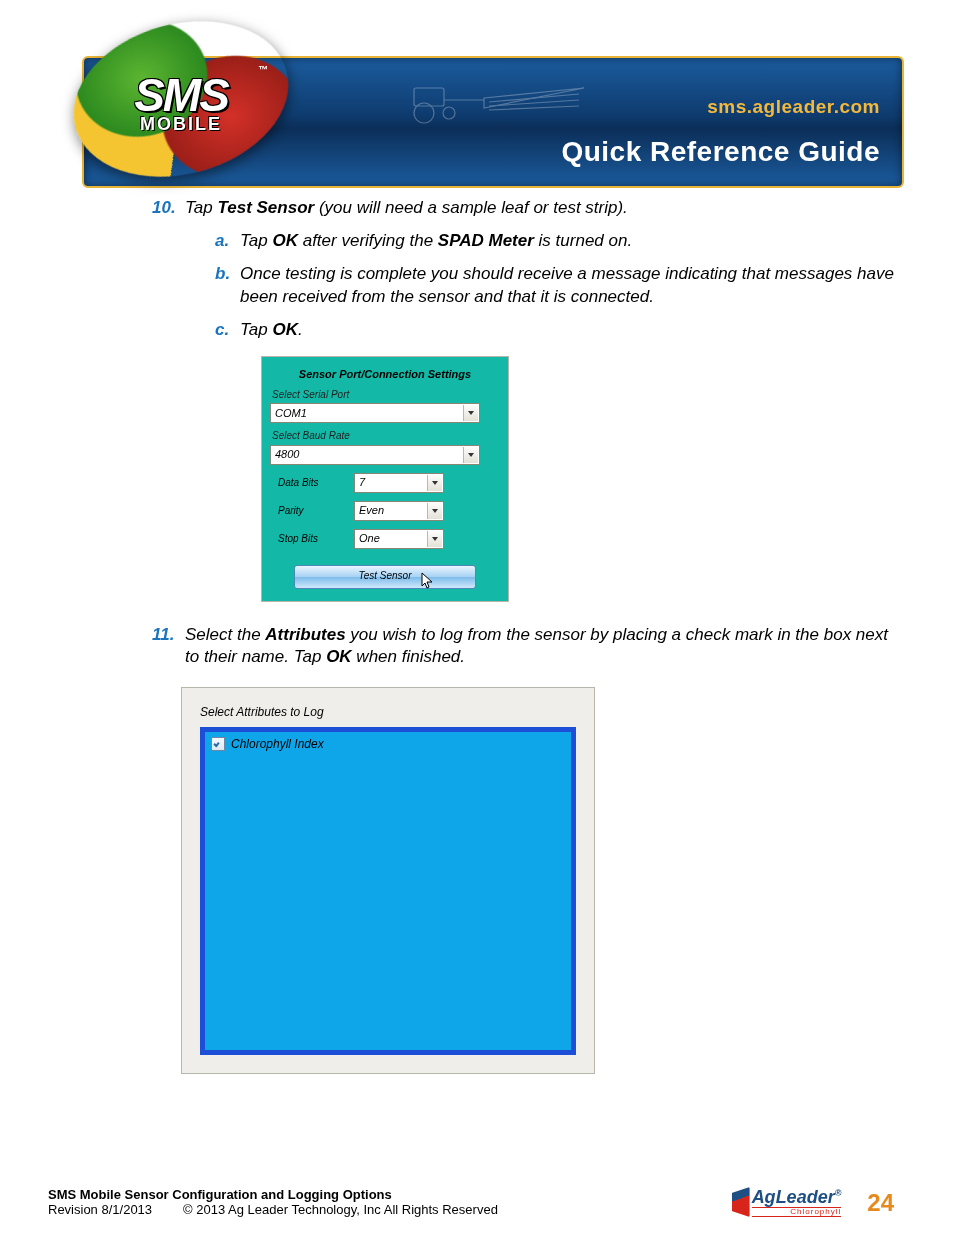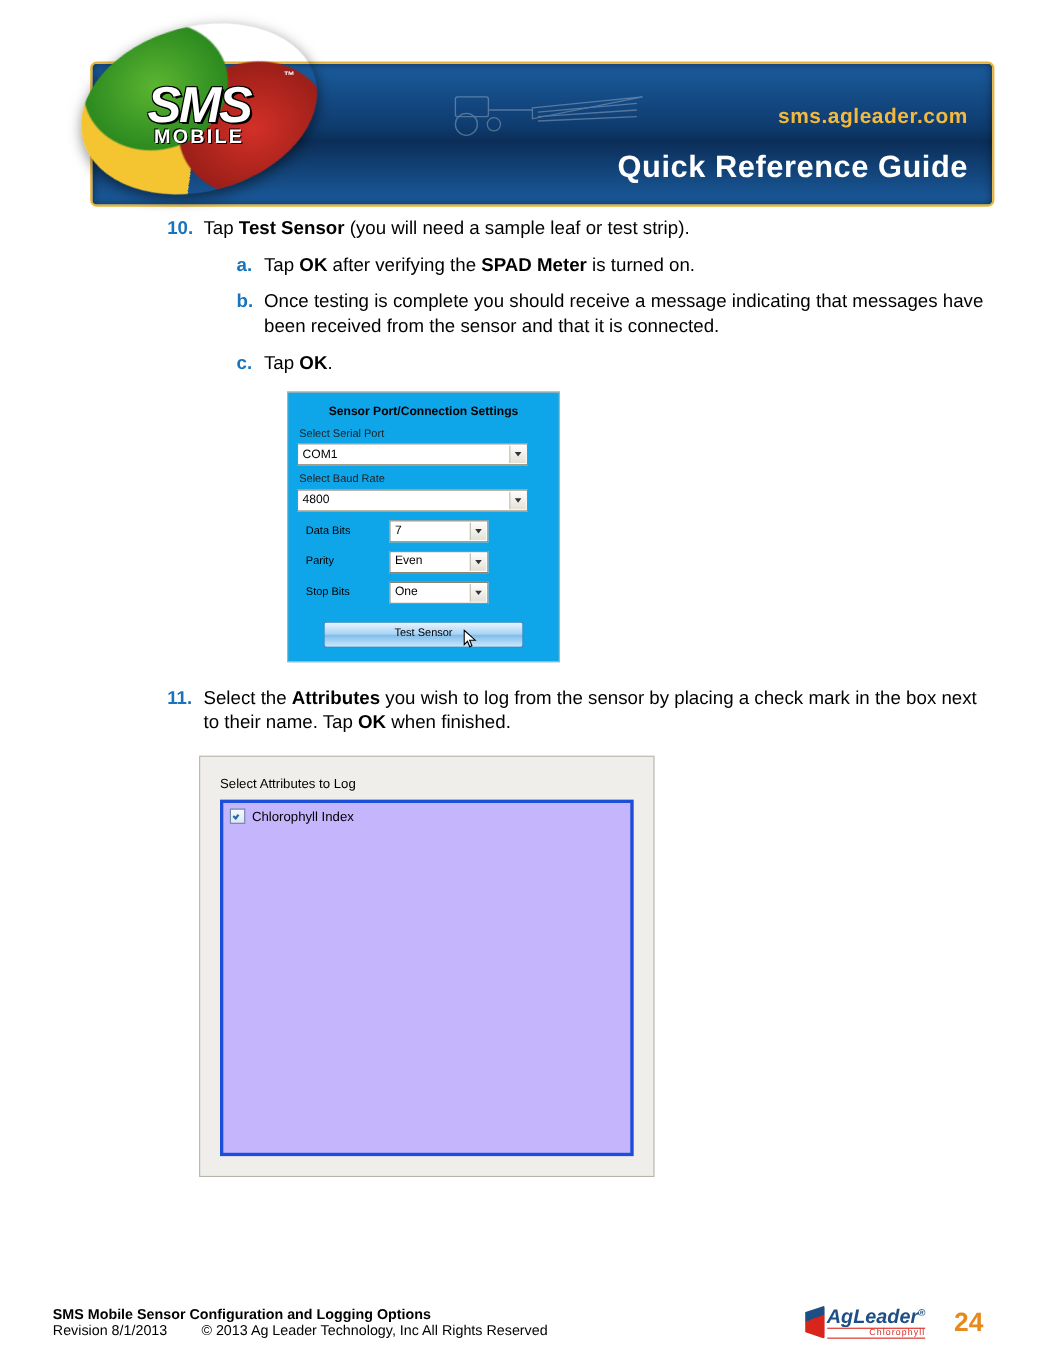--- a/index.html
+++ b/index.html
@@ -127,20 +127,21 @@
     list-style: none;
     padding: 0;
     margin: 0;
     counter-reset: step 9;
   }
   ol.steps > li {
     counter-increment: step;
     position: relative;
     padding-left: 125px;
     margin-bottom: 14px;
+    font-style: italic;
   }
   ol.steps > li::before {
     content: counter(step) ".";
     position: absolute;
     left: 92px;
     top: 0;
     font-weight: bold;
     color: #1a74bd;
   }
   ol.sub {
@@ -162,21 +163,21 @@
     top: 0;
     font-weight: bold;
     color: #1a74bd;
   }
   .b { font-weight: bold; }
 
   
   .dialog {
     margin: 14px 4px 22px 76px;
     width: 230px;
-    background: #0ea5e9;
+    background: #14b8a6;
     border: 1px solid #b8b5ab;
     padding: 10px 8px 12px 8px;
     font-family: Tahoma, Arial, sans-serif;
   }
   .dialog .dlgtitle {
     font-weight: bold;
     font-size: 11px;
     text-align: center;
     margin-bottom: 6px;
   }
@@ -249,22 +250,22 @@
     border: 1px solid #b8b5ab;
     background: #efeeeb;
     padding: 16px 18px 18px 18px;
     font-family: Tahoma, Arial, sans-serif;
   }
   .attrdlg .atitle {
     font-size: 12px;
     margin-bottom: 6px;
   }
   .attrdlg .listbox {
-    background: #c4b5fd;
-    border: 3px solid #1d4ed8;
+    background: #0ea5e9;
+    border: 5px solid #1d4ed8;
     height: 310px;
     padding: 4px 6px;
   }
   .attrdlg .item {
     font-size: 12px;
     display: flex;
     align-items: center;
     gap: 6px;
   }
   .attrdlg .chk {

